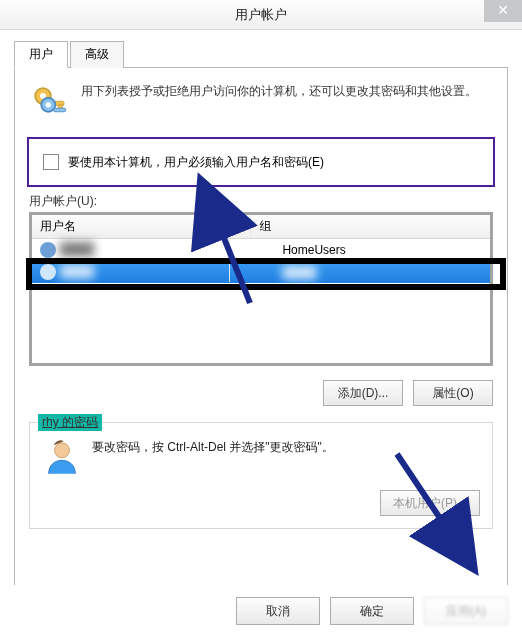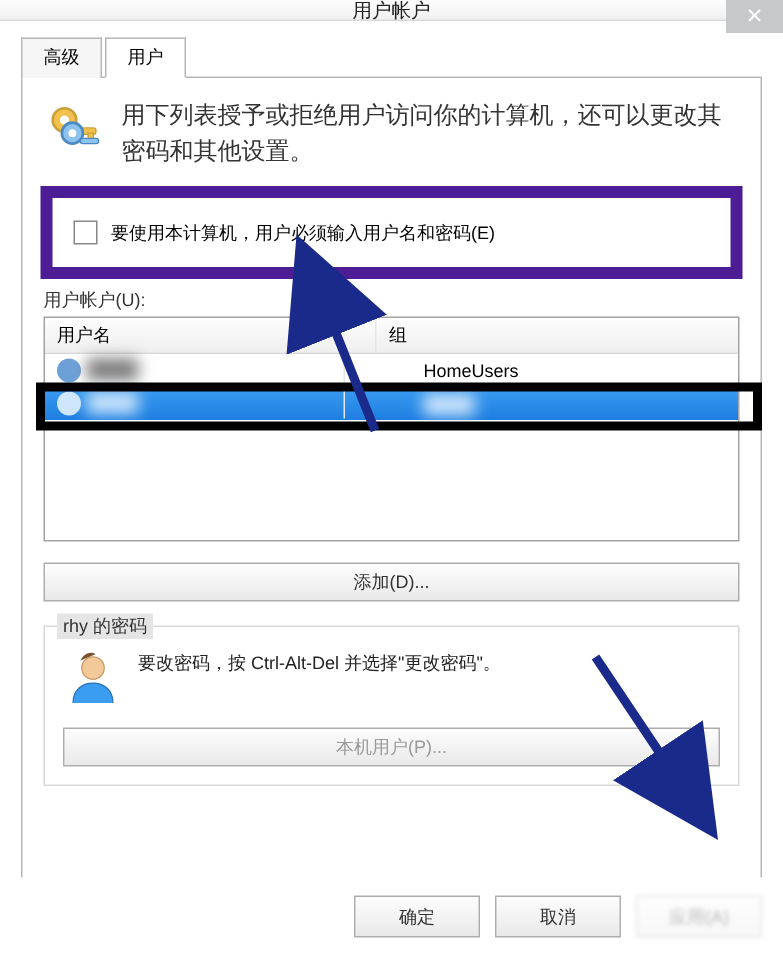--- a/index.html
+++ b/index.html
@@ -6,21 +6,21 @@
   body {
     margin: 0; padding: 0;
     font-family: "Microsoft YaHei", "Segoe UI", Tahoma, sans-serif;
     font-size: 12px;
     background: #fff;
     width: 522px; height: 639px;
     position: relative;
     overflow: hidden;
   }
   .titlebar {
-    height: 14px;
+    height: 30px;
     background: linear-gradient(#fdfdfd,#f0f0f0);
     border-bottom: 1px solid #d8d8d8;
     display: flex; align-items: center; justify-content: center;
     position: relative;
   }
   .titlebar span { font-size: 13px; color: #222; }
   .close-btn {
     position: absolute; right: 0; top: 0;
     width: 38px; height: 22px;
     background: #c6c8ca;
@@ -49,39 +49,39 @@
   .tabpanel {
     border: 1px solid #b7b7b7;
     border-top: none;
     padding: 14px 14px 14px 14px;
     min-height: 540px;
     background: #fff;
     position: relative;
   }
   .intro { display: flex; gap: 10px; margin-bottom: 10px; }
   .keys-icon svg { width: 42px; height: 42px; }
-  .intro-text { flex: 1; color: #333; font-size: 16px; line-height: 1.5; }
+  .intro-text { flex: 1; color: #333; font-size: 12px; line-height: 1.5; }
   .checkbox-row {
     display: flex; align-items: center; gap: 6px;
     padding: 2px 0;
   }
   .checkbox-row input[type=checkbox] {
     width: 16px; height: 16px;
     border: 1px solid #888;
     background: #fff;
     appearance: none;
   }
   .highlight1 {
-    border: 8px solid #4c1d95;
+    border: 2px solid #4c1d95;
     padding: 10px 10px;
     margin: 6px -2px 6px -2px;
   }
   .section-label { color: #333; margin: 4px 0 2px 0; }
   .userlist {
-    border: 1px solid #a3a3a3;
+    border: 3px solid #a3a3a3;
     width: 100%;
     background: #fff;
   }
   .userlist-head {
     display: flex;
     background: linear-gradient(#fdfdfd,#efefef);
     border-bottom: 1px solid #d8d8d8;
   }
   .col { padding: 3px 8px; }
   .col-user { flex: 1; border-right: 1px solid #e5e5e5; }
@@ -104,41 +104,41 @@
     position: absolute;
     left: -6px; right: -16px;
     top: 19px; height: 32px;
     border: 6px solid #000;
     pointer-events: none;
   }
   .userlist-pad { height: 80px; }
   .btnrow {
     display: flex; justify-content: flex-end; gap: 10px;
     margin: 14px 0 16px 0;
-    flex-direction: column;
   }
   .btn {
     min-width: 80px; height: 26px;
     padding: 0 12px;
     background: linear-gradient(#fdfdfd,#e9e9e9);
     border: 1px solid #adadad;
     color: #333;
     font-size: 12px;
   }
   .btn:disabled, .btn.disabled-look { color: #9a9a9a; }
   .groupbox {
     border: 1px solid #d8d8d8;
     padding: 14px 12px 12px 12px;
     position: relative;
     margin-top: 6px;
   }
   .groupbox-title {
     position: absolute; top: -9px; left: 8px;
-    background: #e5e5e5; padding: 0 4px;
+    background: #14b8a6; padding: 0 4px;
     color: #333;
+    text-decoration: underline;
   }
   .pwrow { display: flex; gap: 10px; align-items: flex-start; }
   .avatar-icon svg { width: 40px; height: 40px; }
   .pwtext { flex:1; font-size:12px; color:#222; padding-top:2px;}
   .footer {
     position: absolute;
     left: 0; right: 0; bottom: 0;
     padding: 12px 14px 14px 0;
     display: flex; justify-content: flex-end; gap: 10px;
     background:#fff;
@@ -162,22 +162,22 @@
 <body>
 
 <div class="titlebar">
   <span>用户帐户</span>
   <div class="close-btn">✕</div>
 </div>
 
 <div class="content">
 
   <div class="tabs">
+    <div class="tab active">用户</div>
     <div class="tab">高级</div>
-    <div class="tab active">用户</div>
   </div>
 
   <div class="tabpanel">
 
     <div class="intro">
       <div class="keys-icon">
         <svg viewBox="0 0 48 48">
           <circle cx="16" cy="16" r="9" fill="#f2c14e" stroke="#caa23a" stroke-width="2"></circle>
           <circle cx="16" cy="16" r="3.5" fill="#fff"></circle>
           <rect x="22" y="22" width="18" height="5" rx="2" fill="#f2c14e" stroke="#caa23a"></rect>
@@ -213,20 +213,21 @@
           <div class="col col-user"><span class="uicon" style="background:#cfe6fb"></span><span class="blur">████</span></div>
           <div class="col col-group"><span class="blur">████</span></div>
         </div>
         <div class="userlist-pad"></div>
         <div class="highlight2"></div>
       </div>
     </div>
 
     <div class="btnrow">
       <button class="btn">添加(D)...</button>
+      <button class="btn">属性(O)</button>
     </div>
 
     <div class="groupbox">
       <div class="groupbox-title">rhy 的密码</div>
       <div class="pwrow">
         <div class="avatar-icon">
           <svg viewBox="0 0 48 48">
             <circle cx="24" cy="16" r="9" fill="#f3c99a" stroke="#c89b68"></circle>
             <path d="M8 44c0-10 7-16 16-16s16 6 16 16" fill="#3a9df2" stroke="#2b72b5"></path>
             <path d="M14 10c2-5 8-8 12-5" fill="#7a5230"></path>
@@ -261,16 +262,16 @@
       </svg>
     </div>
 
   </div>
 
 </div>
 
 <div class="watermark">下载吧</div>
 
 <div class="footer">
+  <button class="btn">取消</button>
   <button class="btn">确定</button>
-  <button class="btn">取消</button>
   <button class="btn faded">应用(A)</button>
 </div>
 
 </body></html>

